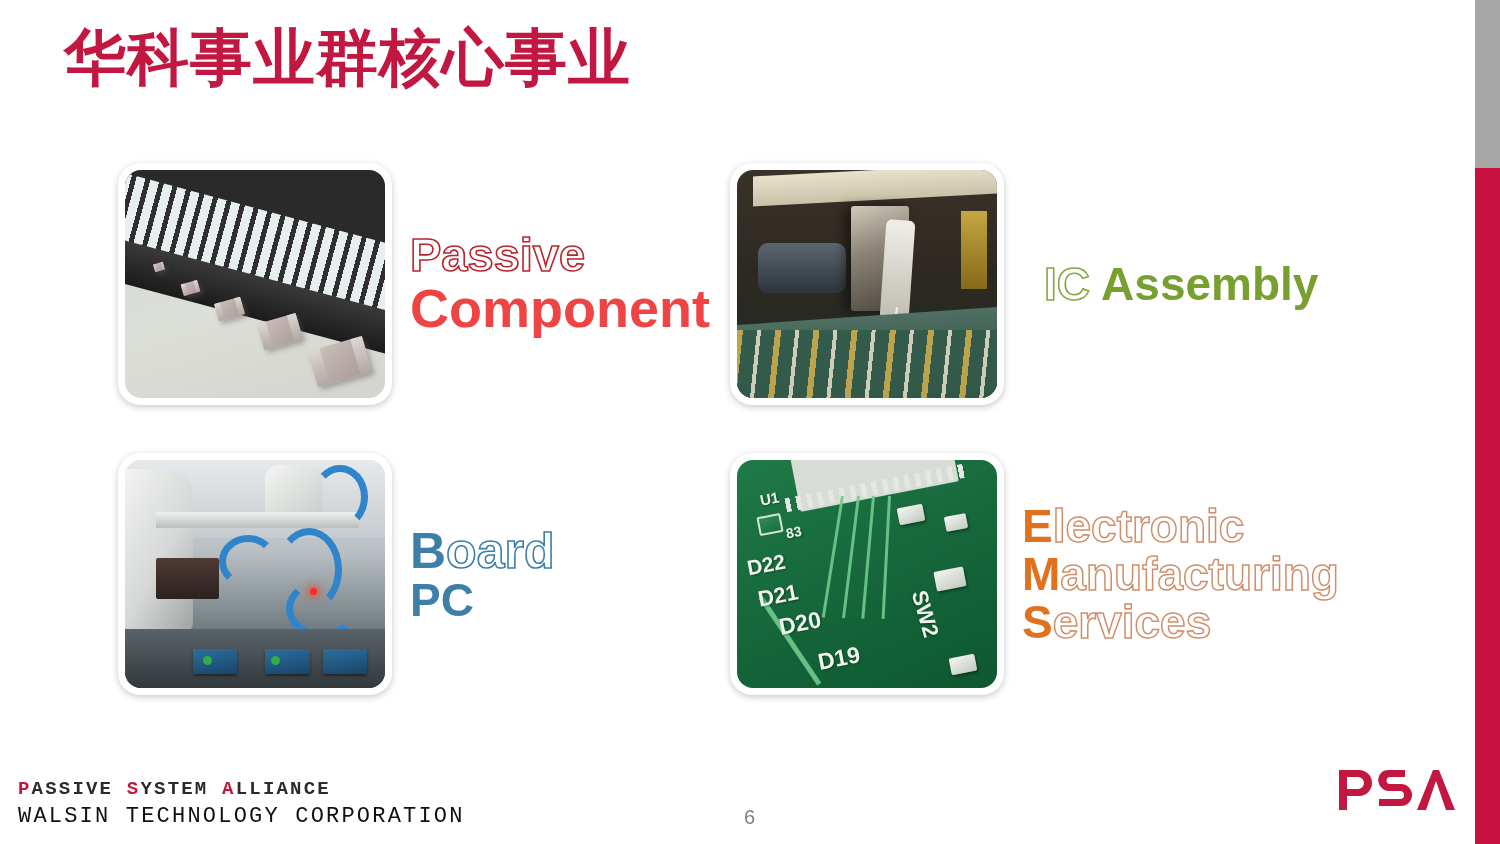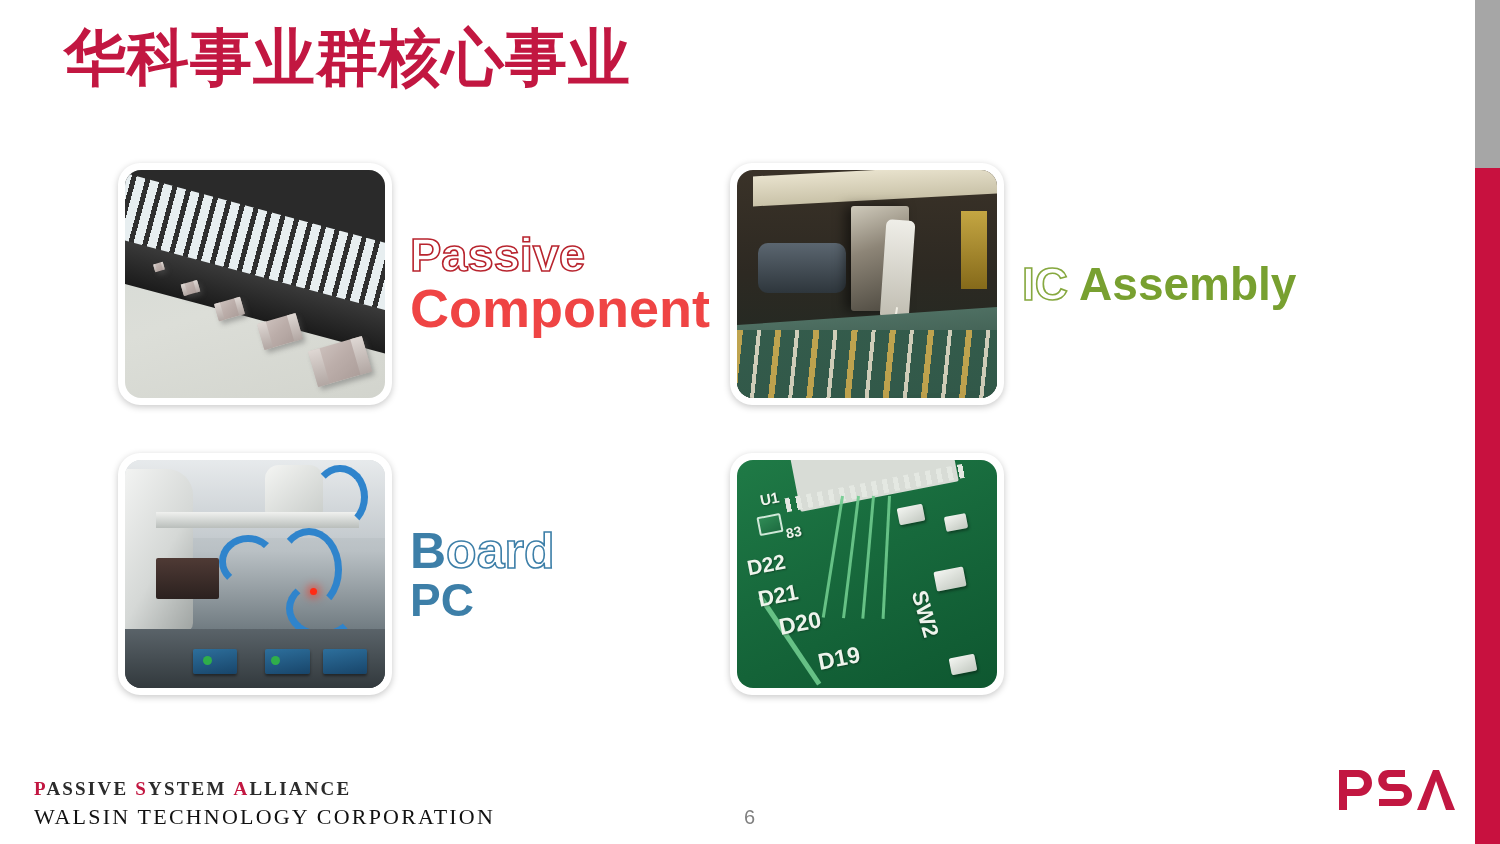--- a/index.html
+++ b/index.html
@@ -46,21 +46,21 @@
     white-space: nowrap;
   }
 
   
   .quadrant {
     position: absolute;
     display: flex;
     align-items: center;
   }
   #quadrant-passive-component { left: 118px; top: 163px; }
-  #quadrant-ic-assembly       { left: 730px; top: 163px; }
+  #quadrant-ic-assembly       { left: 730px; top: 163px; gap: 22px; }
   #quadrant-pc-board          { left: 118px; top: 453px; }
   #quadrant-ems               { left: 730px; top: 453px; }
 
   
   .photo-frame {
     width: 274px;
     height: 242px;
     border-radius: 22px;
     background: #ffffff;
     padding: 7px;
@@ -310,23 +310,23 @@
   #label-pc-board .w-fill { color: #3d7fa8; }
 
   
   #label-ems .lbl-line { font-size: 46px; margin-top: 1px; }
   #label-ems .w-out { -webkit-text-stroke-color: #d08f6c; -webkit-text-stroke-width: 1.5px; }
   #label-ems .w-fill { color: #e2711d; }
 
   
   #footer-brand {
     position: absolute;
-    left: 34px;
+    left: 18px;
     top: 778px;
-    font-family: Liberation Serif, serif;
+    font-family: Liberation Mono, monospace;
   }
   #footer-tagline {
     font-size: 19px;
     letter-spacing: 2.2px;
     font-weight: bold;
     color: #2b2b2b;
     white-space: nowrap;
   }
   #footer-tagline .accent { color: #c21741; }
   #footer-company {
@@ -448,20 +448,31 @@
 
       <span class="silk" style="left:9%;  top:13%; font-size:15px;">U1</span>
       <span class="silk" style="left:19%; top:28%; font-size:14px;">83</span>
       <span class="silk" style="left:4%;  top:41%; font-size:21px;">D22</span>
       <span class="silk" style="left:8%;  top:54%; font-size:22px;">D21</span>
       <span class="silk" style="left:16%; top:66%; font-size:23px;">D20</span>
       <span class="silk" style="left:31%; top:81%; font-size:23px;">D19</span>
       <span class="silk" style="left:63%; top:62%; font-size:22px; transform:rotate(74deg);">SW2</span>
     </div>
   </div>
+  <div class="label-block" id="label-ems">
+    <span class="lbl-line">
+      <span class="w-fill">E</span><span class="w-out">lectronic</span>
+    </span>
+    <span class="lbl-line">
+      <span class="w-fill">M</span><span class="w-out">anufacturing</span>
+    </span>
+    <span class="lbl-line">
+      <span class="w-fill">S</span><span class="w-out">ervices</span>
+    </span>
+  </div>
 </div>
 
 <div id="footer-brand">
   <div id="footer-tagline"><span class="accent">P</span><span>ASSIVE</span><span>&nbsp;</span><span class="accent">S</span><span>YSTEM</span><span>&nbsp;</span><span class="accent">A</span><span>LLIANCE</span></div>
   <div id="footer-company">WALSIN TECHNOLOGY CORPORATION</div>
 </div>
 
 <div id="page-number">6</div>
 
 <svg id="psa-logo" viewBox="0 0 118 52" aria-hidden="true">

